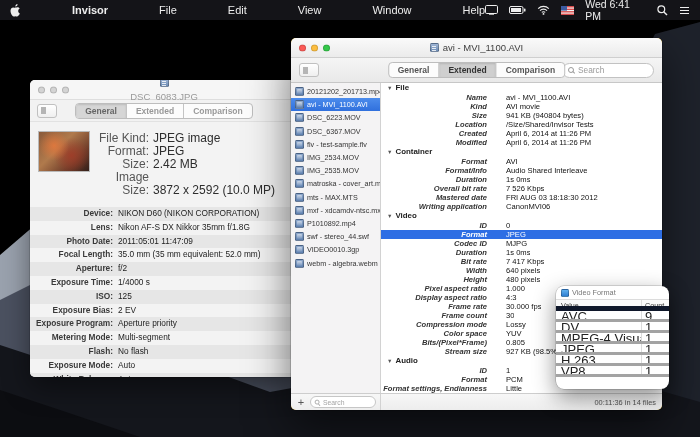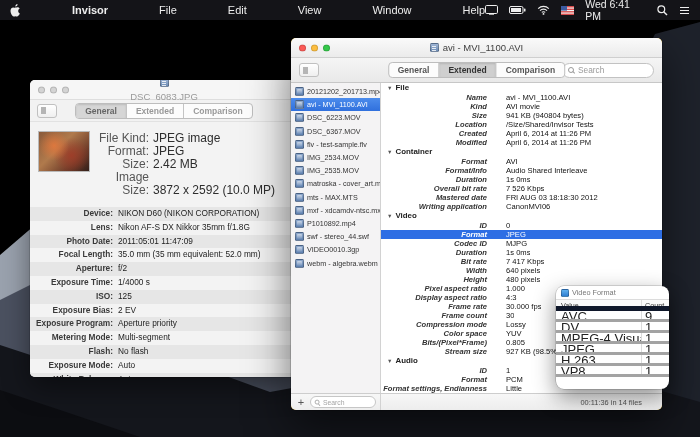--- a/index.html
+++ b/index.html
@@ -100,21 +100,21 @@
   .kv-row.selected .kv-key, .kv-row.selected .kv-val { color:#fff; }
   .statusbar { height:17px; flex:0 0 auto; display:flex; align-items:stretch;
     background:linear-gradient(#f7f7f7,#ededed); border-top:1px solid #cdcdcd; }
   .statusbar .sb-footer { width:90px; flex:0 0 auto; display:flex; align-items:center; gap:3px;
     padding:0 4px; border-right:1px solid #d2d2d2; }
   .add-btn { font-size:11px; line-height:11px; color:#555; width:12px; text-align:center; }
   .mini-search { flex:1; height:12px; border:1px solid #c6c6c6; border-radius:6px; background:#fff;
     display:flex; align-items:center; gap:2px; padding:0 3px; font-size:6.8px; color:#a5a5a5; }
   .mini-search .mag { transform:scale(0.8); }
   .status-text { flex:1; display:flex; align-items:center; justify-content:flex-end;
-    padding-right:20px; font-size:7.4px; color:#555; }
+    padding-right:6px; font-size:7.4px; color:#555; }
 
   
   .popover { position:absolute; left:556px; top:286px; width:113px; height:103px; z-index:40;
     background:#fff; border-radius:8px; overflow:hidden;
     box-shadow:0 8px 22px rgba(0,0,0,0.45), 0 0 0 0.5px rgba(0,0,0,0.25); }
   .pop-header { height:13px; display:flex; align-items:center; gap:3px; padding:0 5px; font-size:7.3px; color:#777; }
   .pop-icon { width:8px; height:8px; border-radius:1.5px; background:linear-gradient(#5fb1ef,#2f7fd2);
     border:0.5px solid rgba(0,0,0,0.25); }
   .pop-thead { display:flex; height:12px; line-height:12px; font-size:7.2px; color:#333;
     border-top:1px solid #dcdcdc; border-bottom:5px solid #0f172a; background:#fafafa; }

